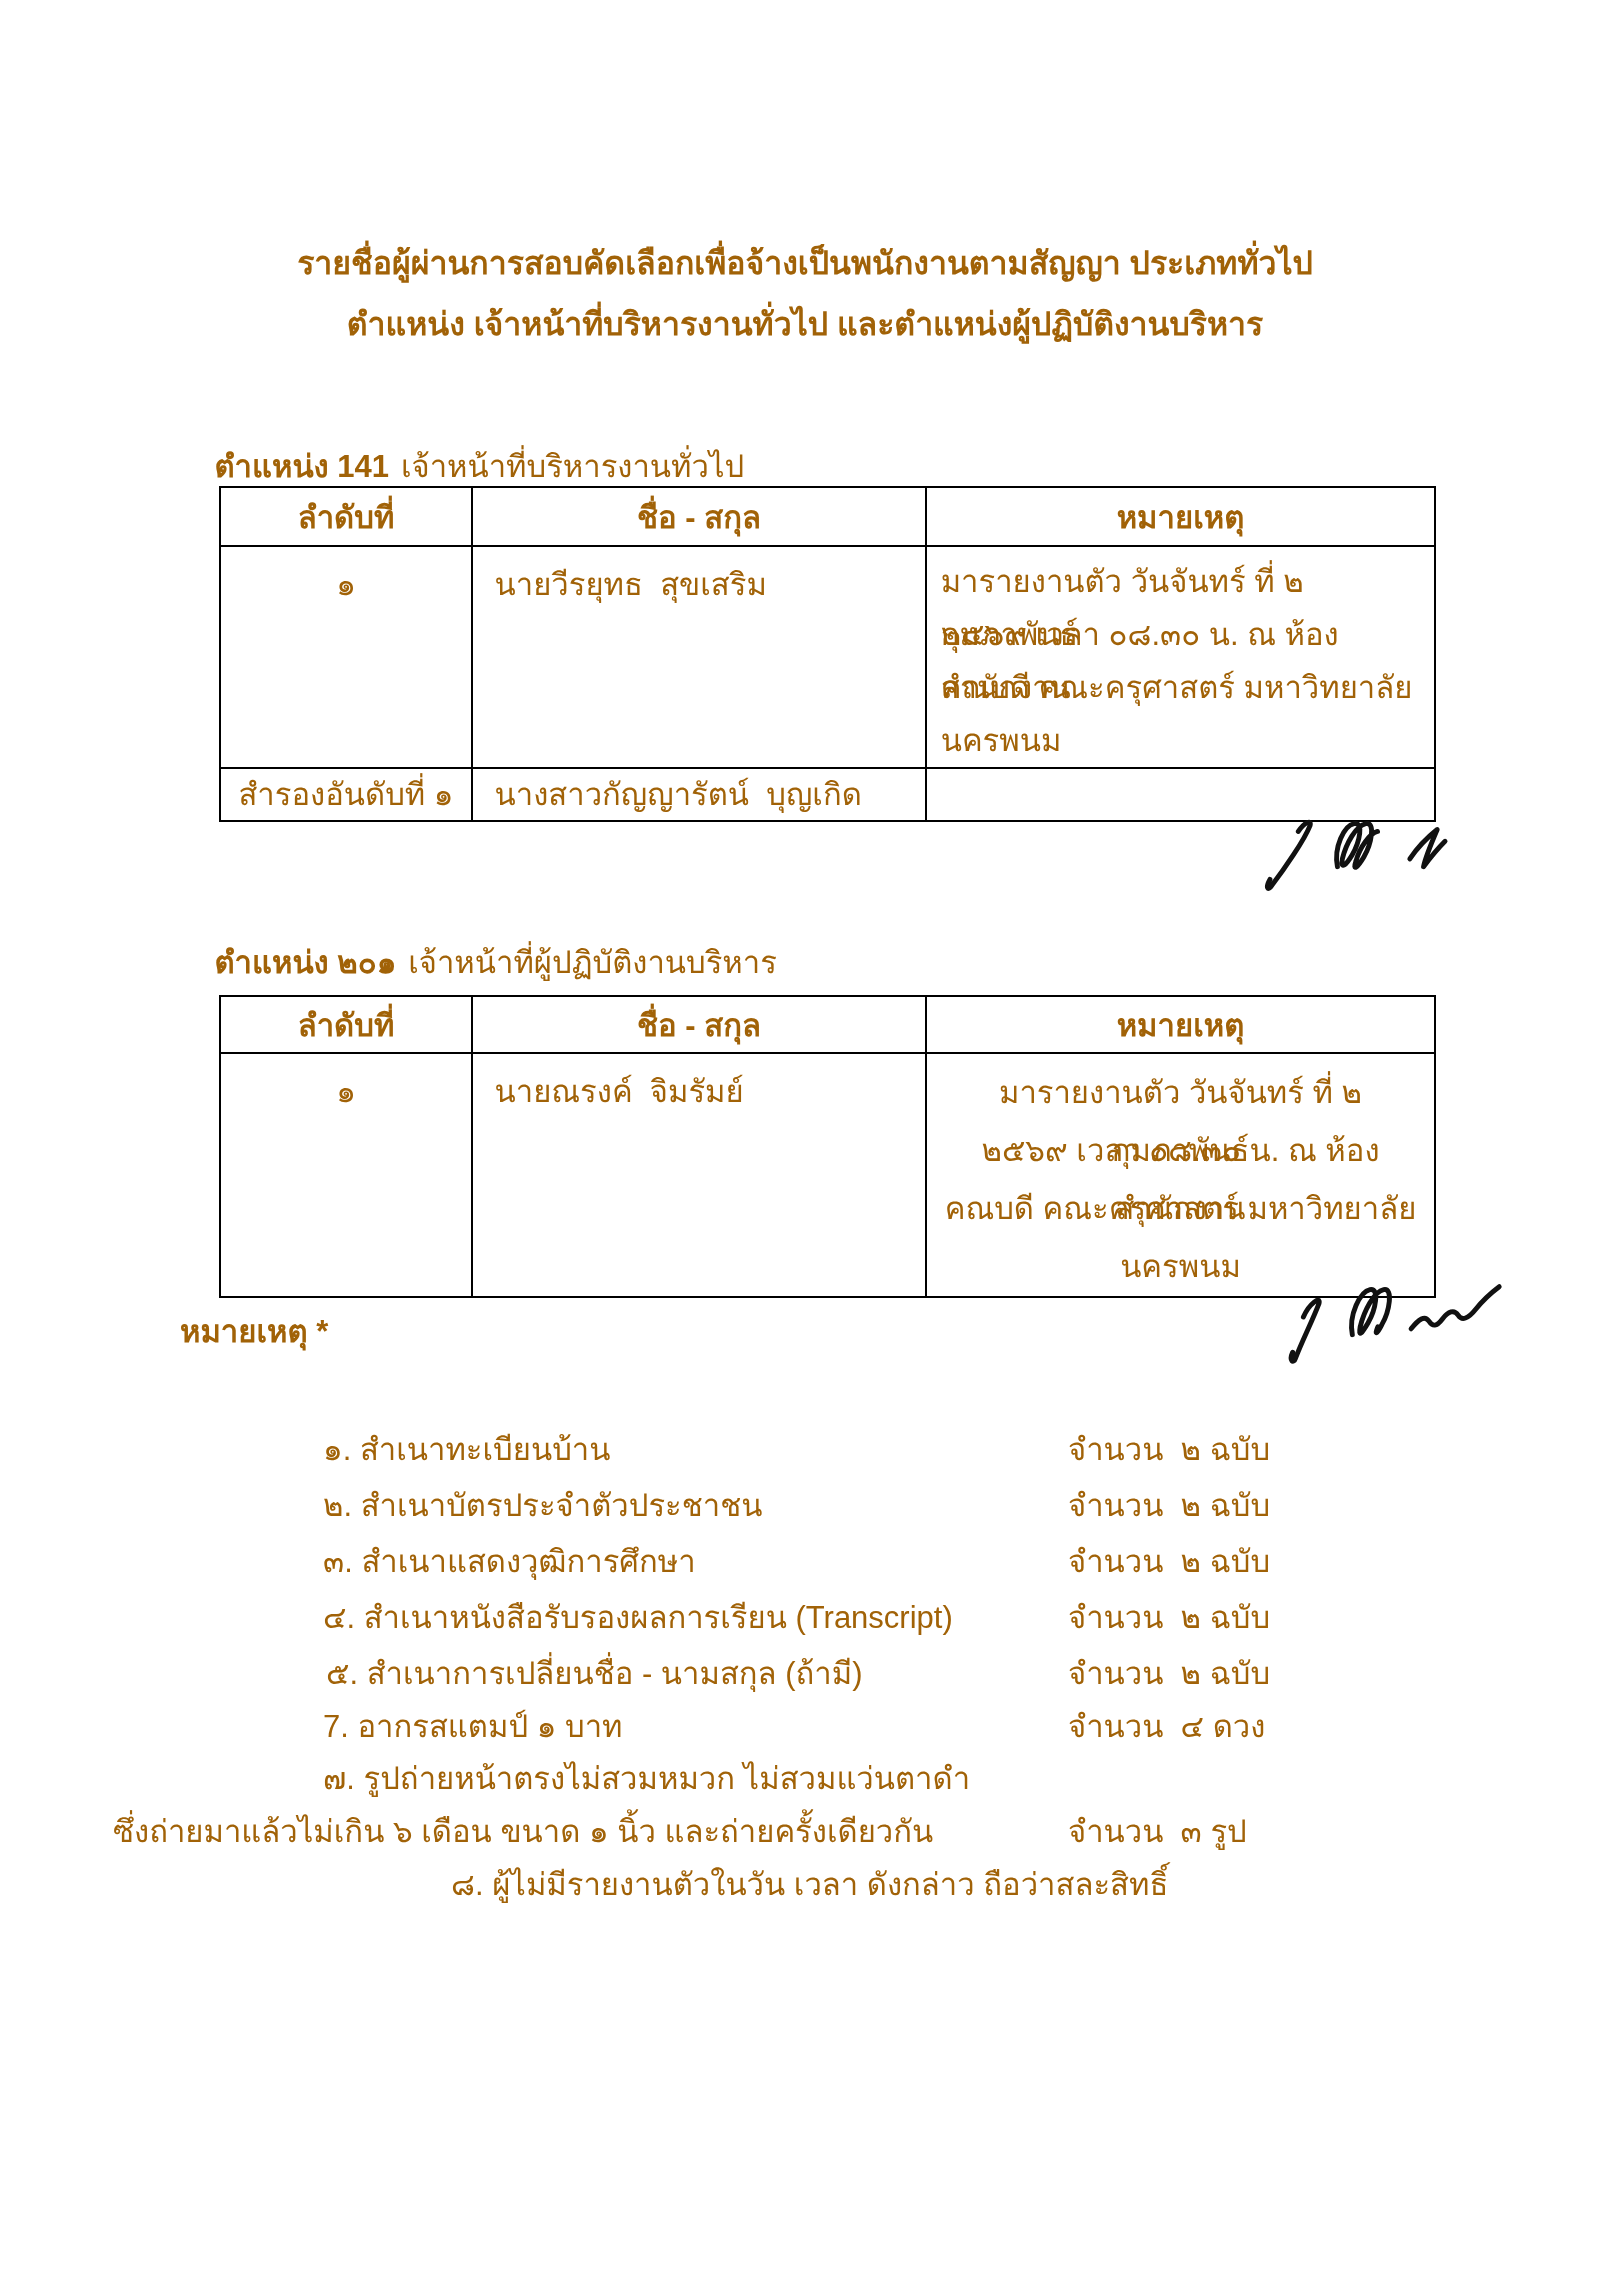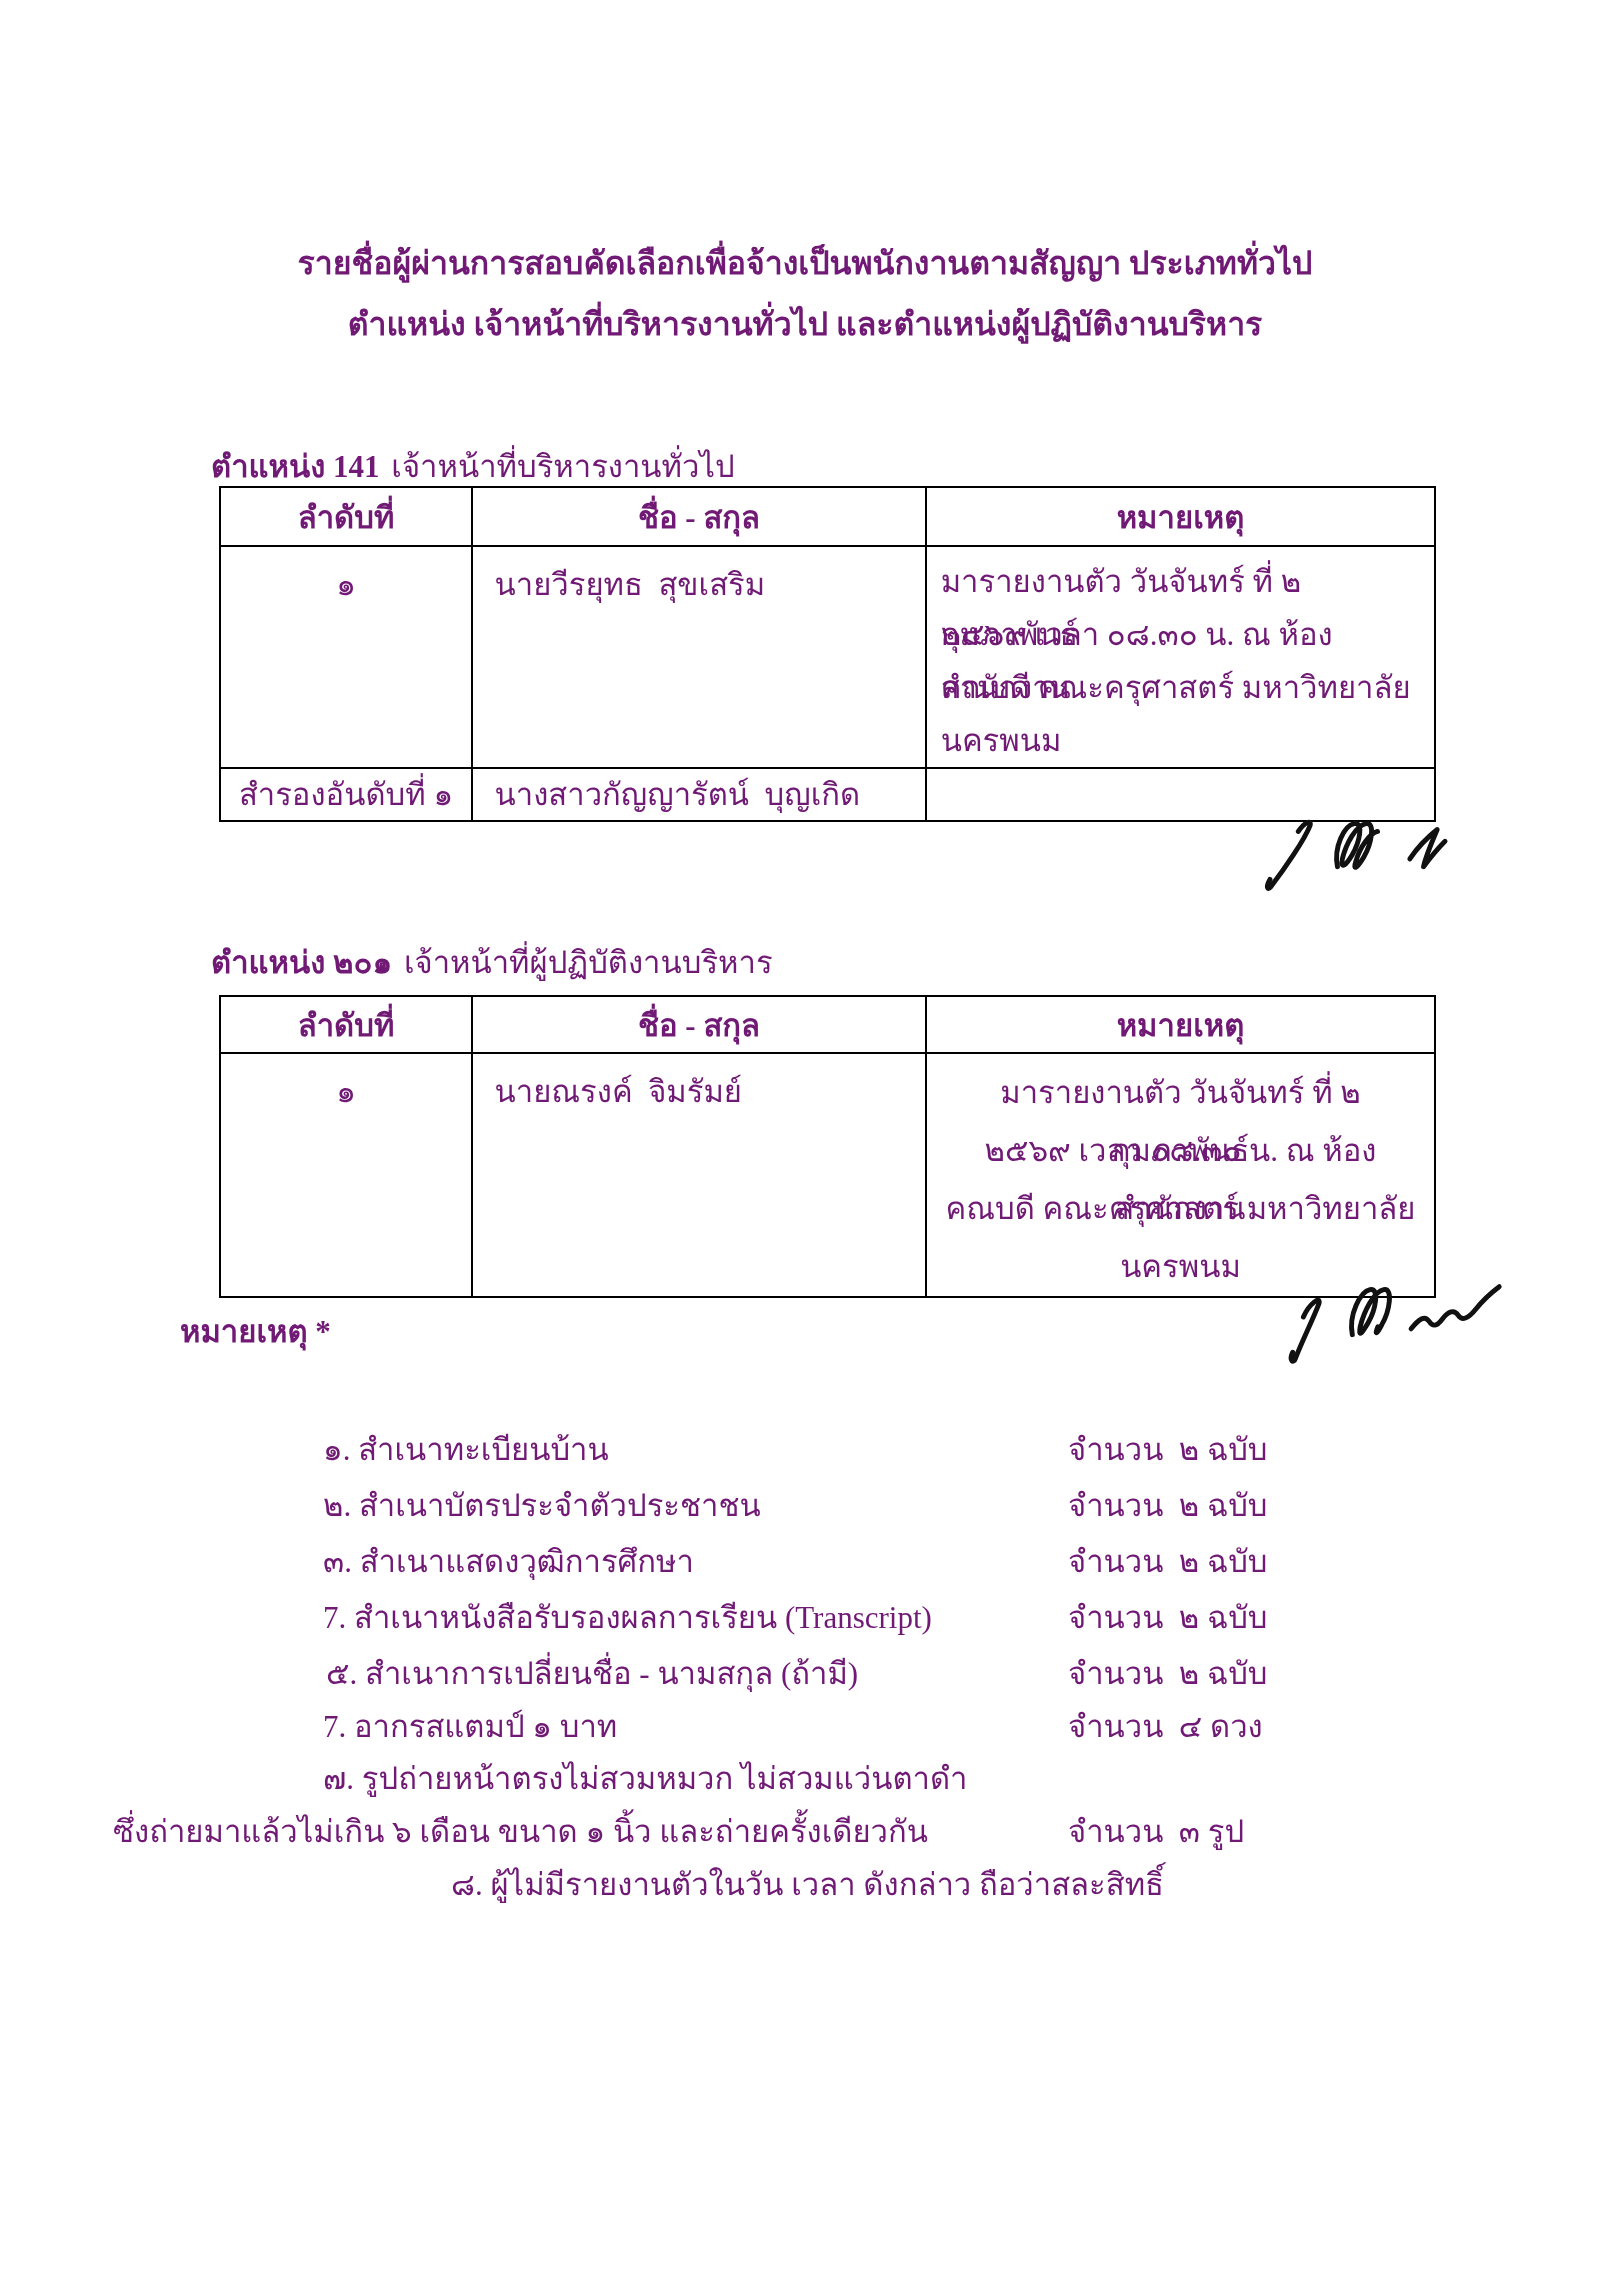--- a/index.html
+++ b/index.html
@@ -1,22 +1,22 @@
 <!DOCTYPE html>
 <html><head>
 <meta charset="utf-8">
 <style>
   html,body{margin:0;padding:0;background:#888;}
   .page{
     position:relative;
     width:1610px;height:2295px;
     margin:0 auto;
     background:#ffffff;
-    font-family:Liberation Serif, serif;
-    color:#701a75;
+    font-family:Liberation Sans, sans-serif;
+    color:#a16207;
     overflow:hidden;
   }
   .doc-title{
     position:absolute;left:0;top:233px;width:1610px;
     text-align:center;font-weight:bold;font-size:32px;line-height:61px;
   }
   .section-heading{
     position:absolute;left:180px;
     font-size:31px;line-height:43px;white-space:pre;
   }
@@ -157,21 +157,21 @@
   </div>
   <div class="note-line" style="top:1482px">
     <span class="note-text" style="left:323px">๒. สำเนาบัตรประจำตัวประชาชน</span>
     <span class="note-qty">จำนวน  ๒ ฉบับ</span>
   </div>
   <div class="note-line" style="top:1538px">
     <span class="note-text" style="left:323px">๓. สำเนาแสดงวุฒิการศึกษา</span>
     <span class="note-qty">จำนวน  ๒ ฉบับ</span>
   </div>
   <div class="note-line" style="top:1594px">
-    <span class="note-text" style="left:323px">7. สำเนาหนังสือรับรองผลการเรียน (Transcript)</span>
+    <span class="note-text" style="left:323px">๔. สำเนาหนังสือรับรองผลการเรียน (Transcript)</span>
     <span class="note-qty">จำนวน  ๒ ฉบับ</span>
   </div>
   <div class="note-line" style="top:1650px">
     <span class="note-text" style="left:326px">๕. สำเนาการเปลี่ยนชื่อ - นามสกุล (ถ้ามี)</span>
     <span class="note-qty">จำนวน  ๒ ฉบับ</span>
   </div>
   <div class="note-line" style="top:1703px">
     <span class="note-text" style="left:323px">7. อากรสแตมป์ ๑ บาท</span>
     <span class="note-qty">จำนวน  ๔ ดวง</span>
   </div>

